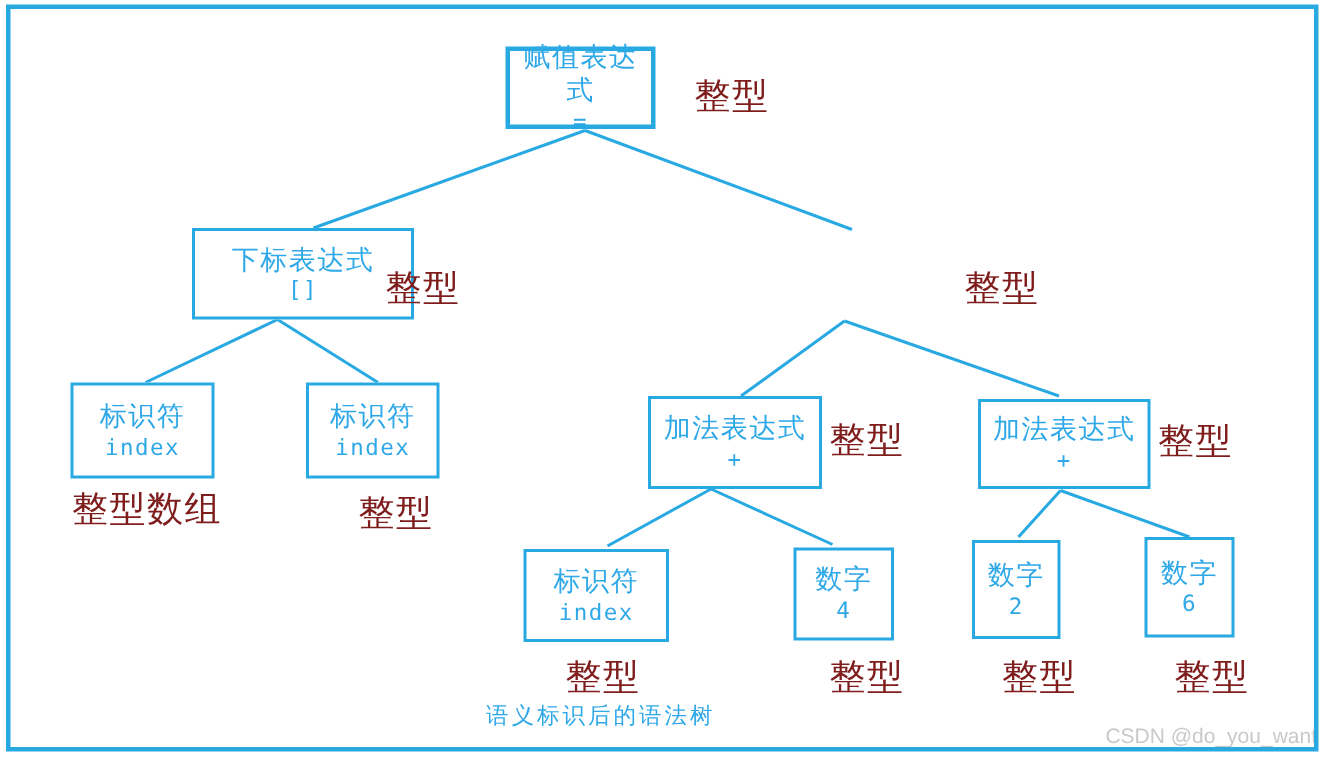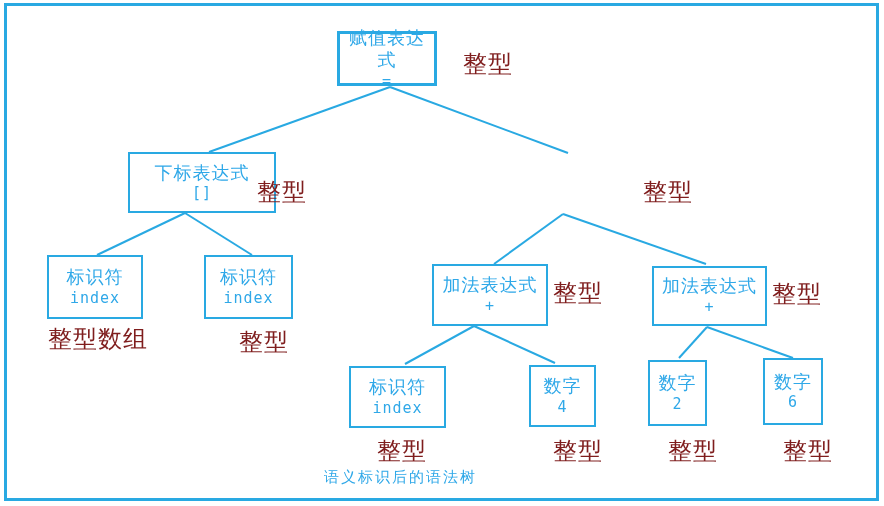--- a/index.html
+++ b/index.html
@@ -152,15 +152,16 @@
   <div class="type t-add-left">整型</div>
   <div class="type t-add-right">整型</div>
   <div class="type below t-id-array">整型数组</div>
   <div class="type below t-id-index">整型</div>
   <div class="type below t-id-index2">整型</div>
   <div class="type below t-num-4">整型</div>
   <div class="type below t-num-2">整型</div>
   <div class="type below t-num-6">整型</div>
 
   <div class="caption">语义标识后的语法树</div>
+  <div class="watermark">CSDN @do_you_want</div>
 
   <div class="frame"></div>
 </div>
 
 </body></html>

